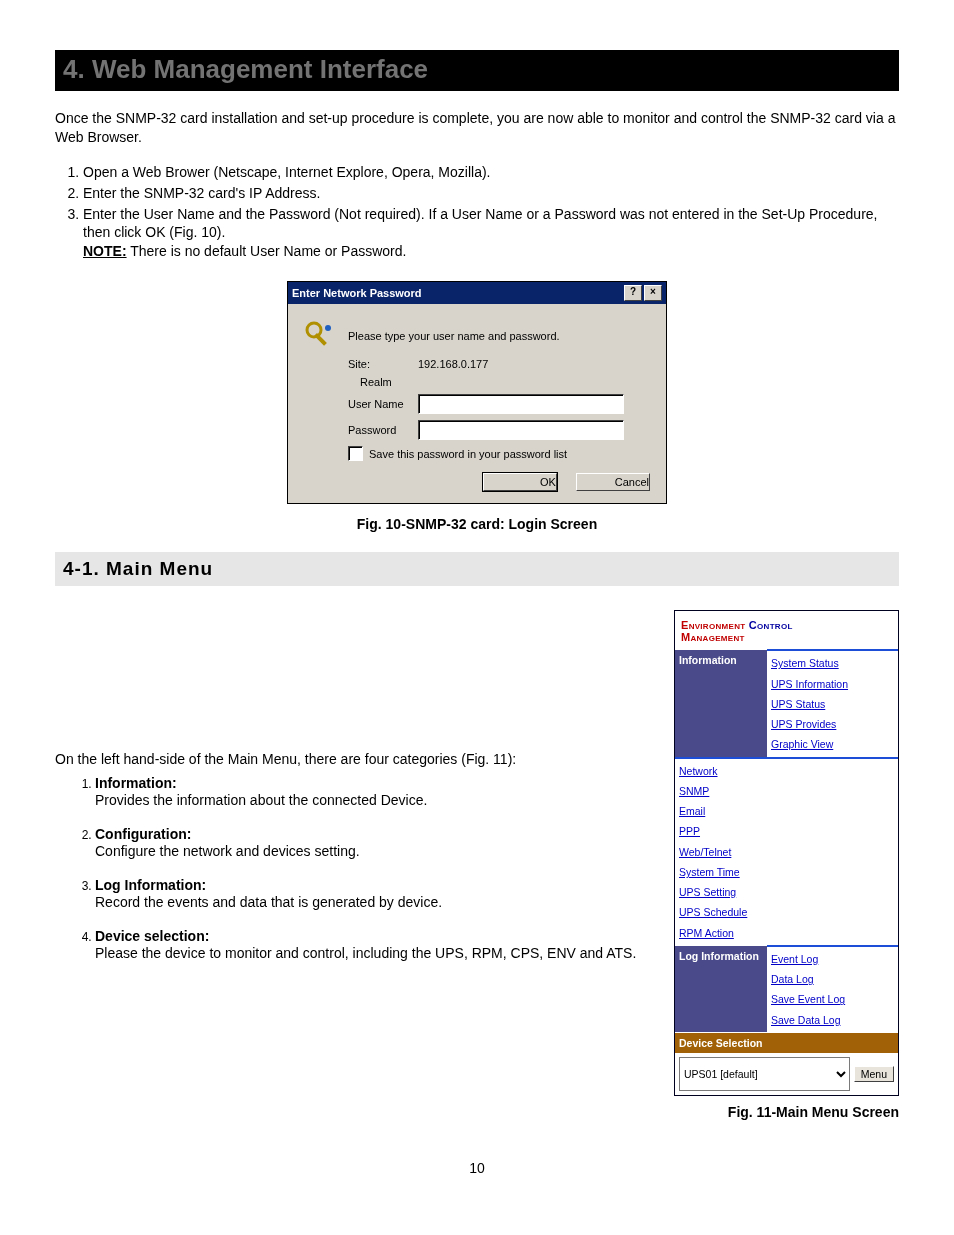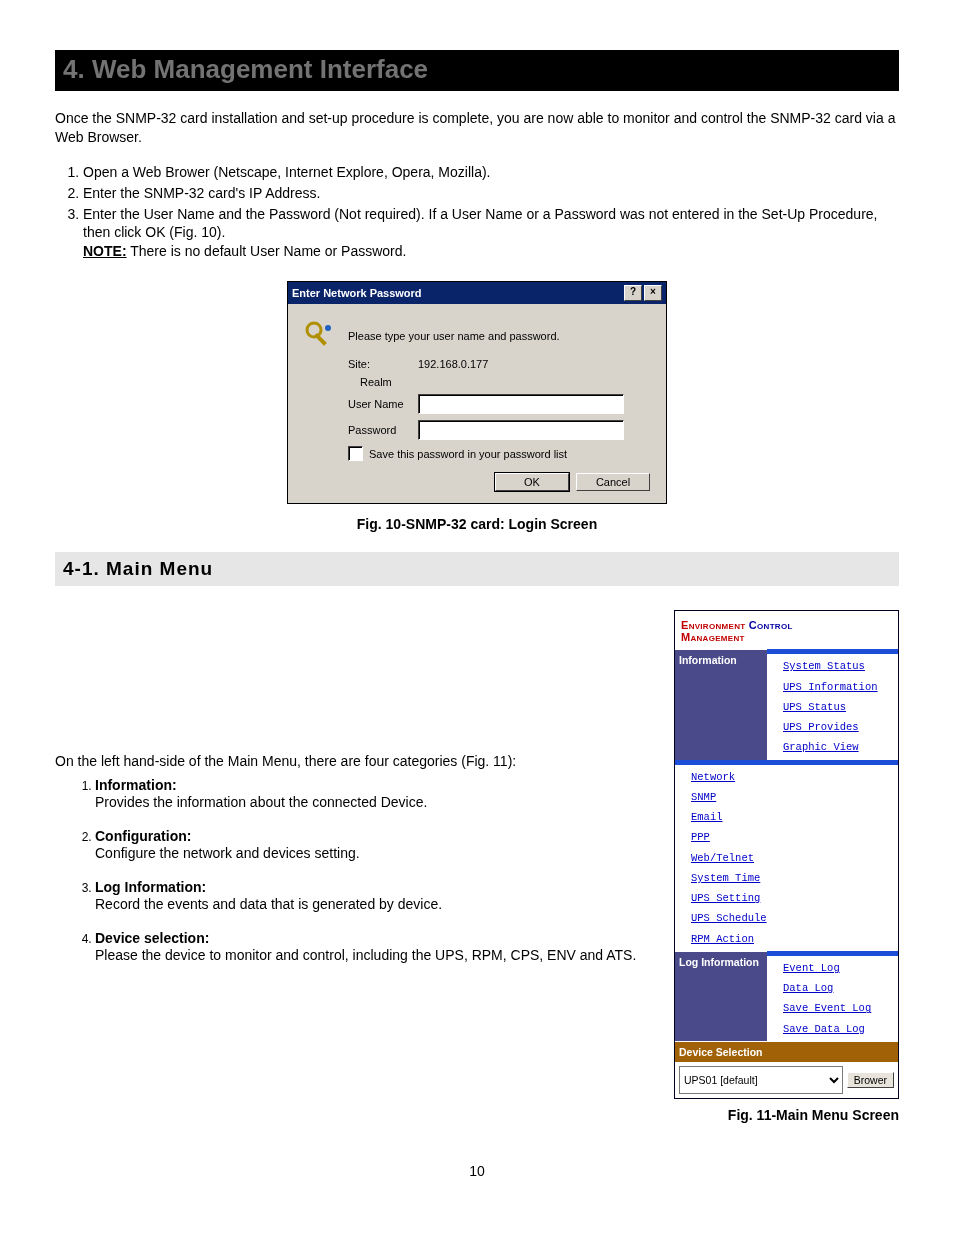--- a/index.html
+++ b/index.html
@@ -89,27 +89,27 @@
     border-bottom: 1px solid #fff;
     background: #fff;
     box-shadow: inset 1px 1px 0 #000;
     margin-right: 6px;
   }
   .dlg-btns { text-align: right; margin-top: 12px; }
   .dlg-btn {
     display: inline-block;
     min-width: 72px;
     padding: 2px 0;
-    text-align: center;
+    text-align: right;
     background: #d8d4cc;
     border-top: 1px solid #fff;
     border-left: 1px solid #fff;
     border-right: 1px solid #404040;
     border-bottom: 1px solid #404040;
-    margin-left: 4px;
+    margin-left: 16px;
     font-size: 11px;
   }
   .dlg-btn.default { box-shadow: 0 0 0 1px #000; }
 
   .caption { text-align: center; font-weight: bold; margin: 12px 0 20px 0; font-size: 14px;}
 
   
   .section-bar {
     background: #e6e6e6;
     font-size: 19px;
@@ -140,36 +140,35 @@
     background: #4a4a8a;
     color: #fff;
     font-weight: bold;
     padding: 4px 4px;
     border-top: 1px solid #fff;
     font-size: 10.5px;
     line-height:1.2;
   }
   .menu-links {
     flex: 1;
-    border-top: 5px solid #1d4ed8;
-    padding: 2px 12px;
-    font-family: Liberation Mono, monospace;
+    border-top: 2px solid #1d4ed8;
+    padding: 2px 0;
   }
   .menu-links a {
     display: block;
     color: #0000c8;
     text-decoration: underline;
     padding: 2px 4px;
     font-size: 10.5px;
     line-height: 1.55;
   }
   .device-sel-head { background:#a16207; color:#fff; font-weight:bold; padding:4px 4px; font-size:10.5px; border-top:1px solid #fff;}
   .device-sel-body { padding: 4px; display:flex; gap:4px; align-items:center;}
   .device-select {
-    flex:1; font-size:10.5px; height:28px;
+    flex:1; font-size:10.5px; height:34px;
     border:1px solid #7a7a7a;
     background:#fff;
   }
   .apply-btn {
     font-size:10.5px; padding:1px 6px;
     background:#e8e4dc;
     border-top:1px solid #fff; border-left:1px solid #fff;
     border-right:1px solid #404040; border-bottom:1px solid #404040;
   }
 
@@ -295,20 +294,20 @@
           <a>Save Event Log</a>
           <a>Save Data Log</a>
         </div>
       </div>
 
       <div class="device-sel-head">Device Selection</div>
       <div class="device-sel-body">
         <select class="device-select">
           <option>UPS01 [default]</option>
         </select>
-        <span class="apply-btn">Brower</span>
+        <span class="apply-btn">Menu</span>
       </div>
     </div>
     <div class="fig11-caption">Fig. 11-Main Menu Screen</div>
   </div>
 </div>
 
 <div class="page-num">10</div>
 
 </body></html>

